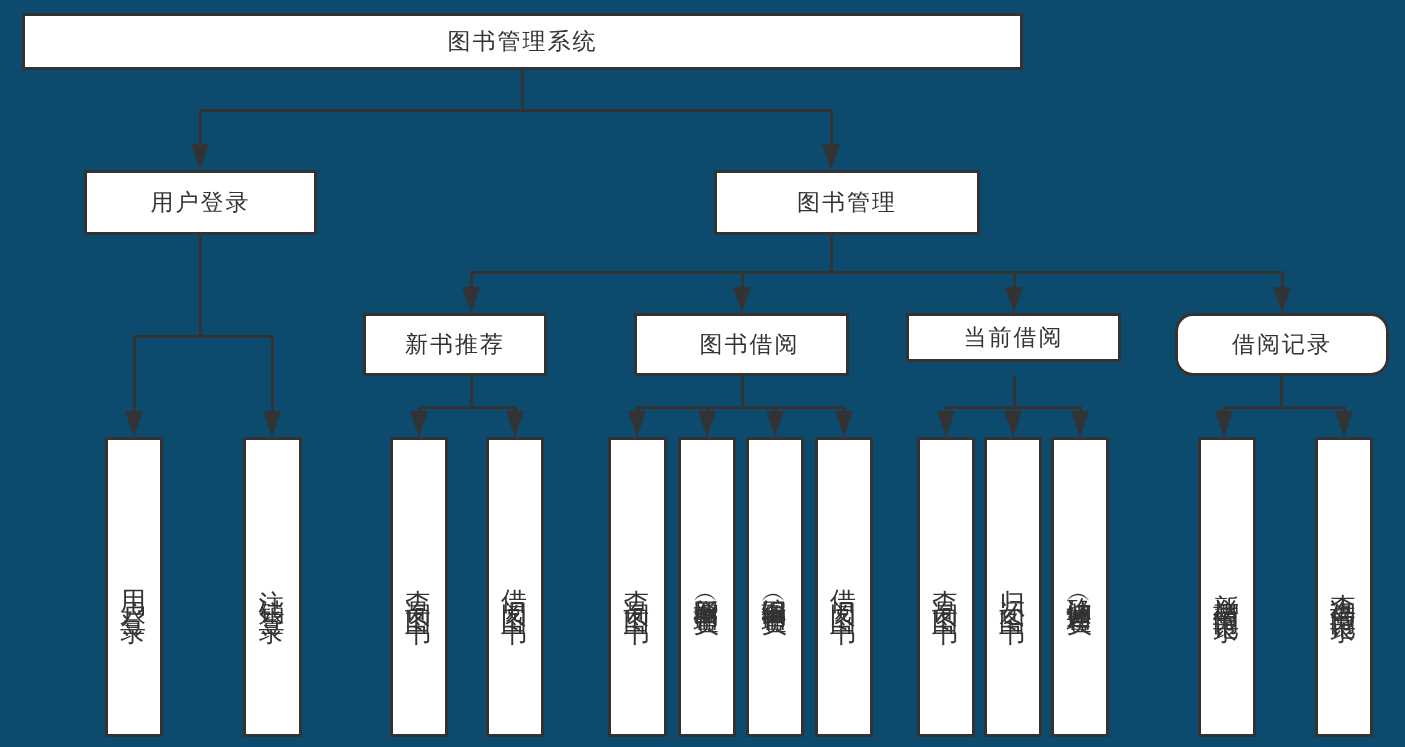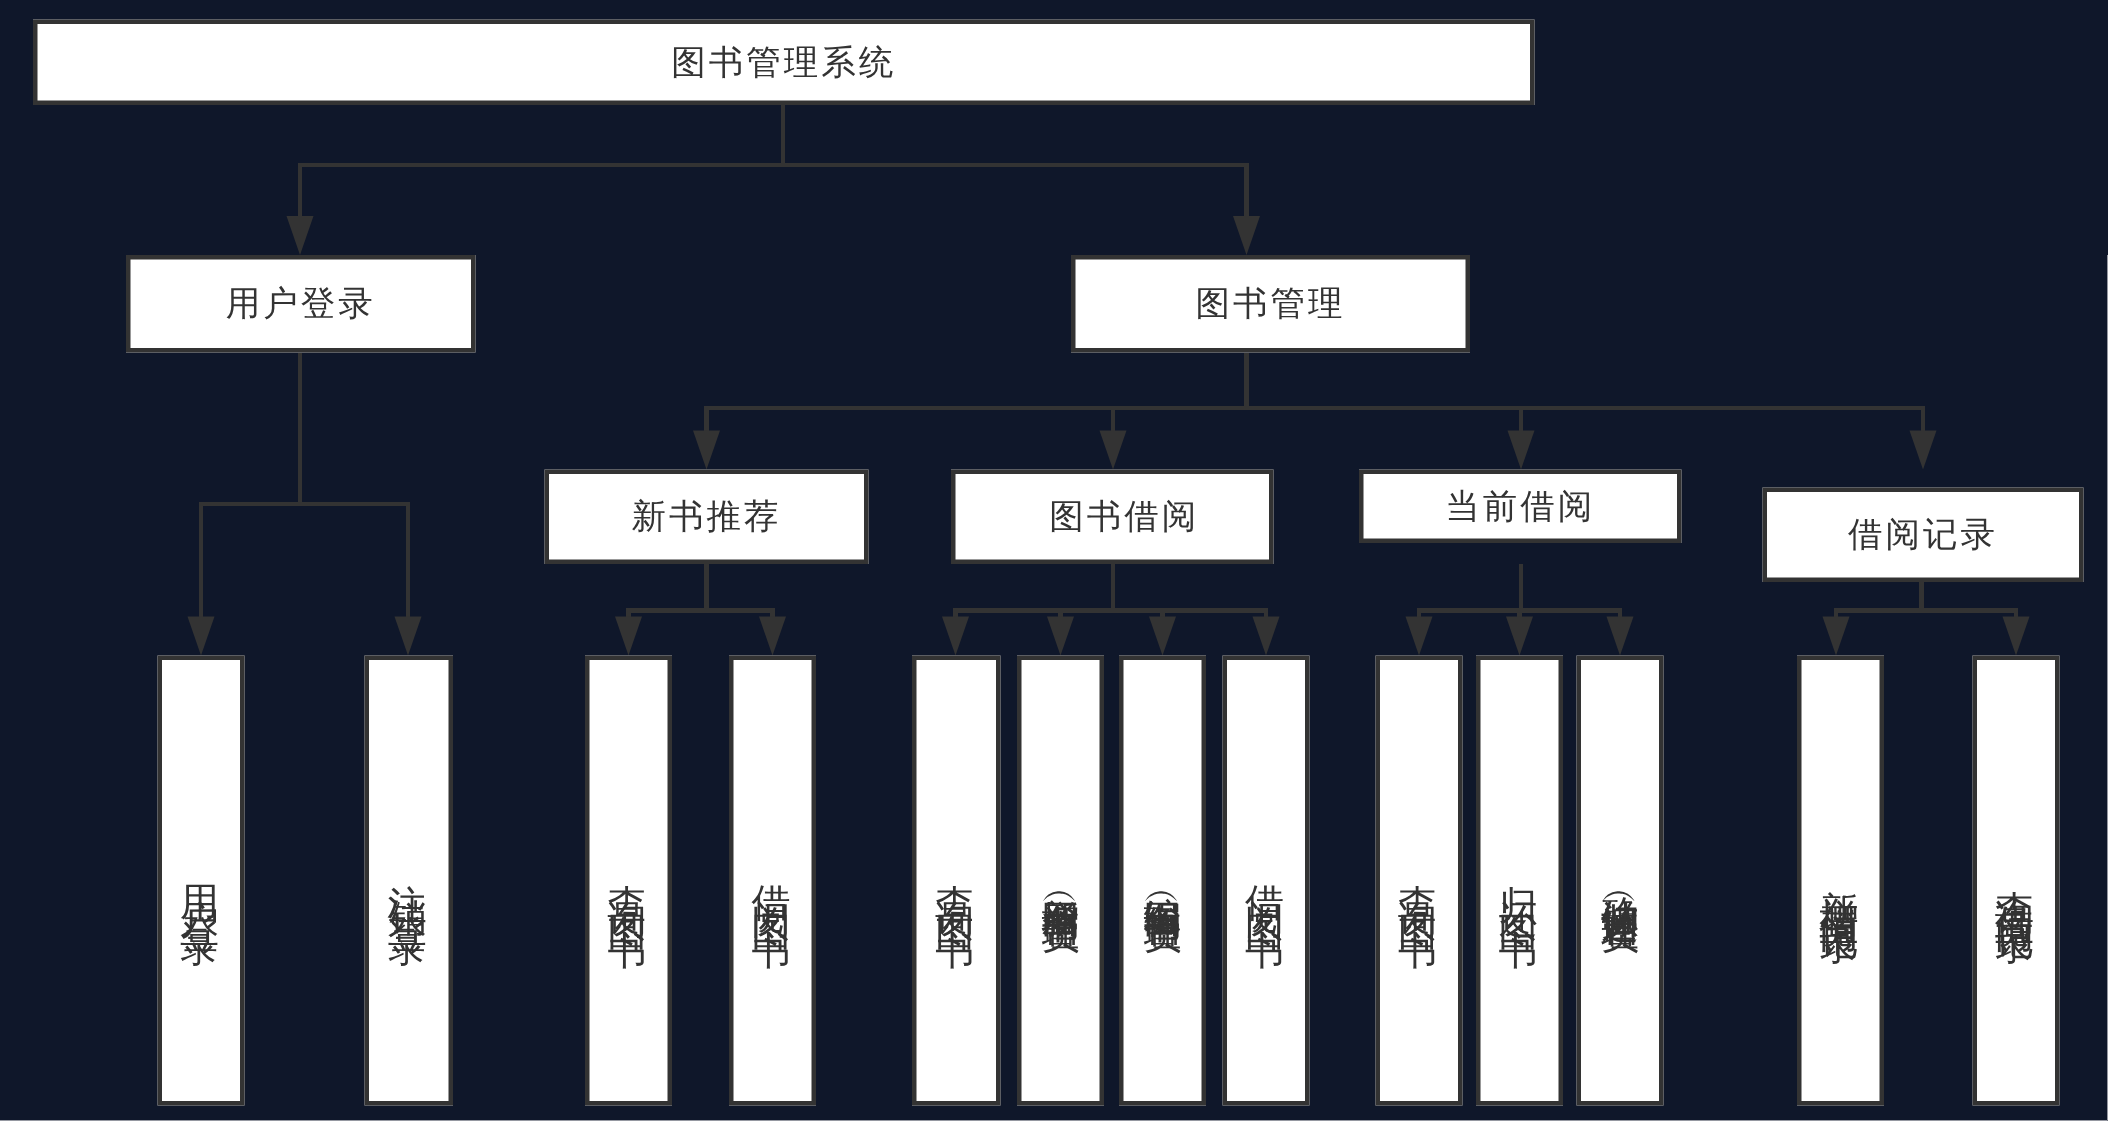--- a/index.html
+++ b/index.html
@@ -4,21 +4,21 @@
 <style>
   html, body {
     margin: 0;
     padding: 0;
     background: #ffffff;
   }
   #canvas {
     position: relative;
     width: 1405px;
     height: 747px;
-    background: #0f172a;
+    background: #0c4a6e;
     overflow: hidden;
     font-family: "Liberation Sans", "DejaVu Sans", sans-serif;
   }
   #edges {
     position: absolute;
     left: 0;
     top: 0;
     width: 1405px;
     height: 747px;
     shape-rendering: crispEdges;
@@ -125,24 +125,24 @@
       <line x1="1222.5" y1="407" x2="1345.5" y2="407"></line>
       <line x1="1224" y1="407" x2="1224" y2="417"></line>
       <polygon points="1215,411 1233,411 1224,437"></polygon>
       <line x1="1344" y1="407" x2="1344" y2="417"></line>
       <polygon points="1335,411 1353,411 1344,437"></polygon>
     </svg>
   <div id="nodes-layer">
       <div class="node h" style="left: 22px; top: 13px; width: 1001px; height: 57px;">图书管理系统</div>
       <div class="node h" style="left: 84px; top: 170px; width: 233px; height: 65px;">用户登录</div>
       <div class="node h" style="left: 714px; top: 170px; width: 266px; height: 65px;">图书管理</div>
-      <div class="node h" style="left: 363px; top: 313px; width: 216px; height: 63px;">新书推荐</div>
+      <div class="node h" style="left: 363px; top: 313px; width: 184px; height: 63px;">新书推荐</div>
       <div class="node h" style="left: 634px; top: 313px; width: 215px; height: 63px; padding-left: 16px;">图书借阅</div>
       <div class="node h" style="left: 906px; top: 313px; width: 215px; height: 49px; font-family: Liberation Serif, serif;">当前借阅</div>
-      <div class="node h" style="left: 1175px; top: 325px; width: 214px; height: 63px;">借阅记录</div>
+      <div class="node h" style="left: 1175px; top: 313px; width: 214px; height: 63px; border-radius: 18px;">借阅记录</div>
       <div class="node v" style="left: 105px; top: 437px; width: 58px; height: 300px;">用户登录</div>
       <div class="node v" style="left: 243px; top: 437px; width: 59px; height: 300px;">注销登录</div>
       <div class="node v" style="left: 390px; top: 437px; width: 58px; height: 300px;">查询图书</div>
       <div class="node v" style="left: 486px; top: 437px; width: 58px; height: 300px;">借阅图书</div>
       <div class="node v" style="left: 608px; top: 437px; width: 59px; height: 300px;">查询图书</div>
       <div class="node v len8" style="left: 678px; top: 437px; width: 58px; height: 300px;">新增图书（管理员）</div>
       <div class="node v len8" style="left: 746px; top: 437px; width: 58px; height: 300px;">编辑图书（管理员）</div>
       <div class="node v" style="left: 815px; top: 437px; width: 58px; height: 300px;">借阅图书</div>
       <div class="node v" style="left: 917px; top: 437px; width: 58px; height: 300px;">查询图书</div>
       <div class="node v" style="left: 984px; top: 437px; width: 58px; height: 300px;">归还图书</div>

